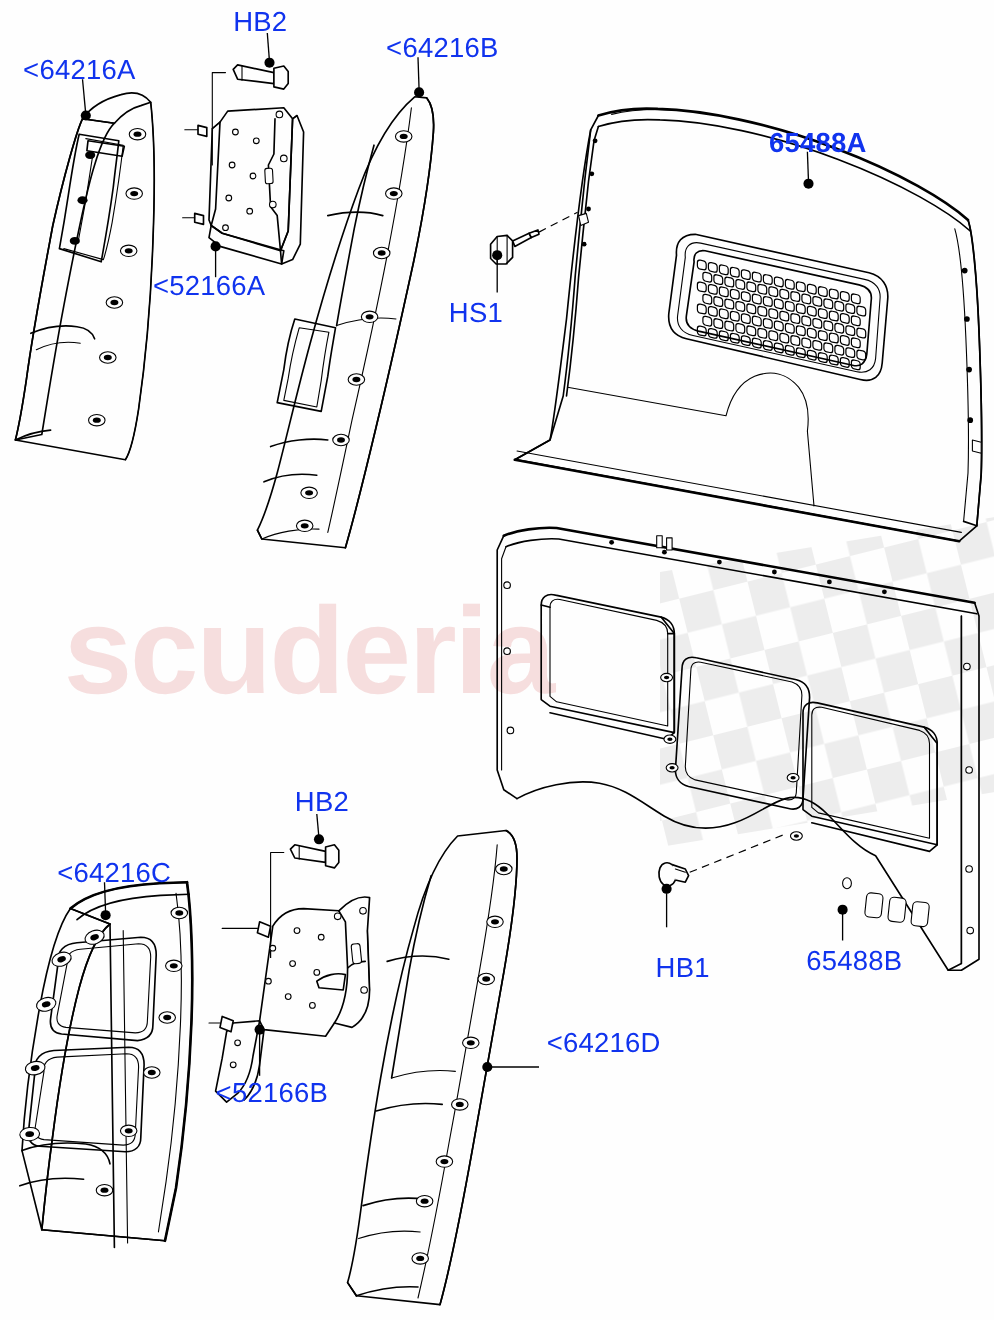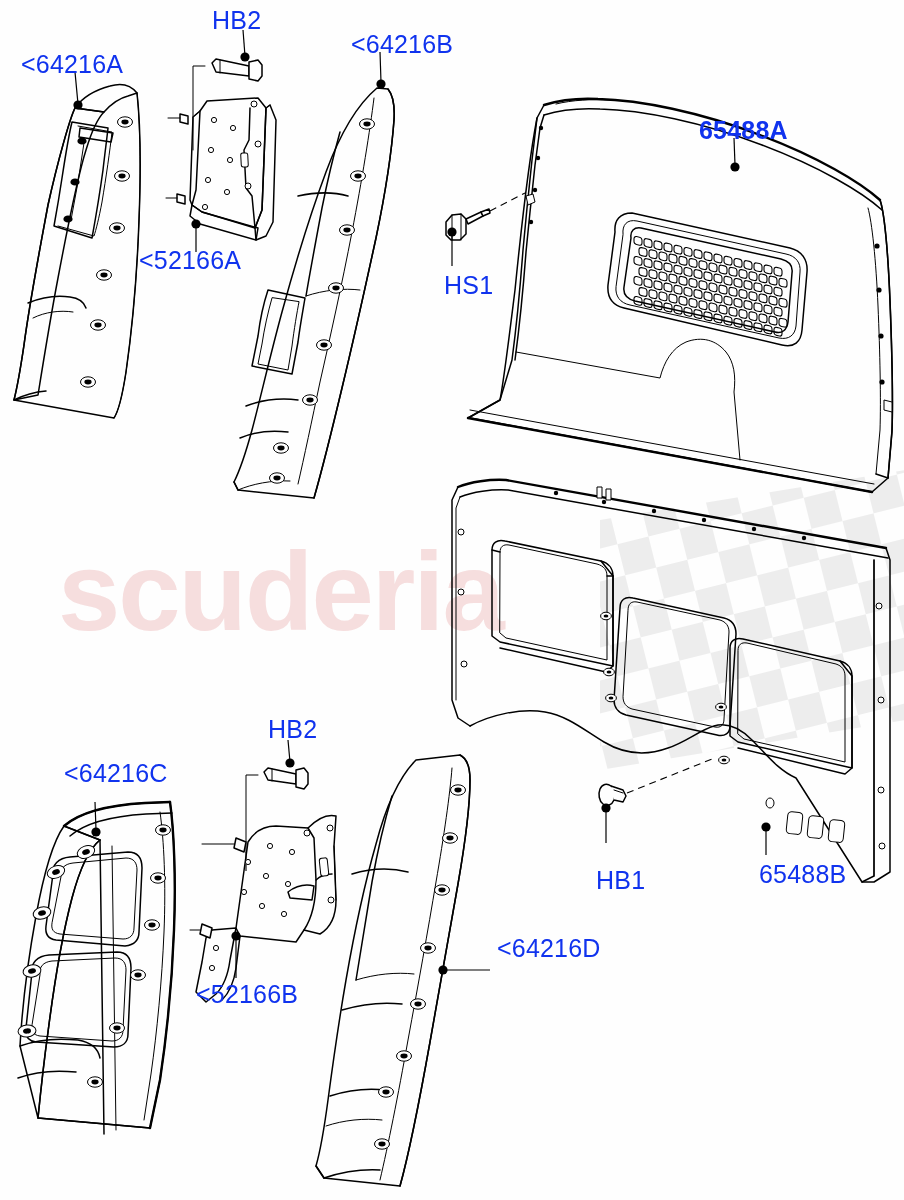--- a/index.html
+++ b/index.html
@@ -725,22 +725,22 @@
       <circle cx="443" cy="970" r="4.6" class="fk"></circle>
       <line class="lead" x1="447" y1="970" x2="490" y2="970"></line>
     </g>
 
   </svg>
 
   <div class="lbl" style="left:21px;  top:52px;">&lt;64216A</div>
   <div class="lbl" style="left:212px; top:8px;">HB2</div>
   <div class="lbl" style="left:351px; top:32px;">&lt;64216B</div>
   <div class="lbl" style="left:139px; top:248px;">&lt;52166A</div>
-  <div class="lbl" style="left:444px; top:273px;">HS1</div>
+  <div class="lbl" style="left:408px; top:273px;">HS1</div>
   <div class="lbl" style="left:699px; top:118px;font-weight:bold;">65488A</div>
-  <div class="lbl" style="left:52px;  top:761px;margin-left:12px;">&lt;64216C</div>
+  <div class="lbl" style="left:52px;  top:782px;">&lt;64216C</div>
   <div class="lbl" style="left:268px; top:717px;">HB2</div>
   <div class="lbl" style="left:196px; top:982px;">&lt;52166B</div>
   <div class="lbl" style="left:497px; top:936px;">&lt;64216D</div>
   <div class="lbl" style="left:596px; top:868px;">HB1</div>
-  <div class="lbl" style="left:733px; top:862px;margin-left:26px;">65488B</div>
+  <div class="lbl" style="left:733px; top:862px;">65488B</div>
 
 </div>
 
 </body></html>

